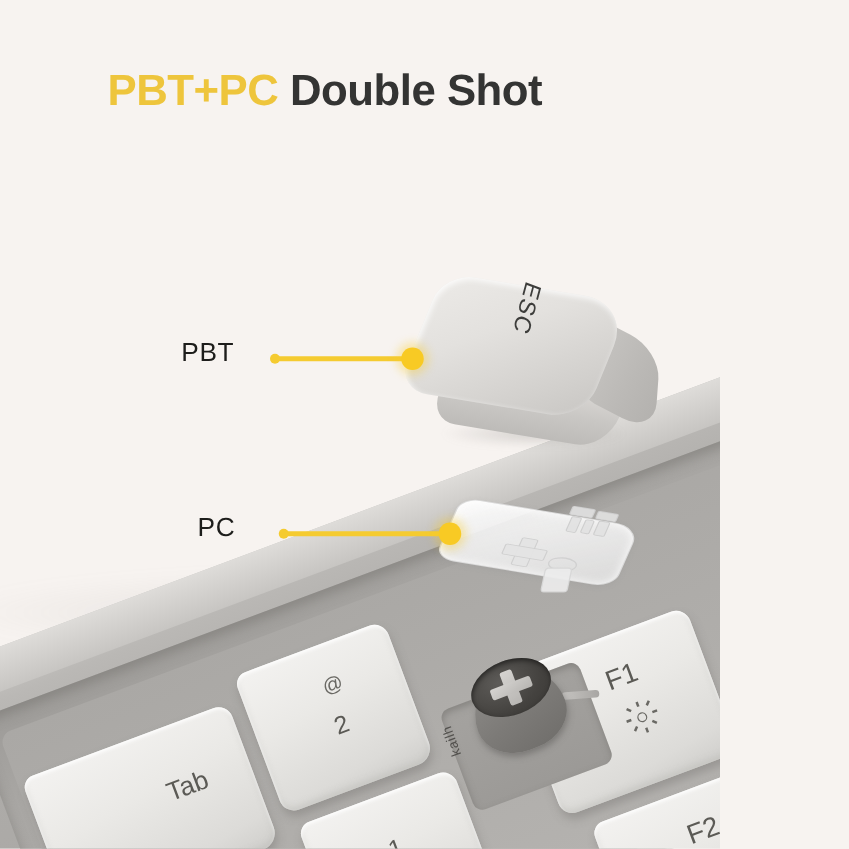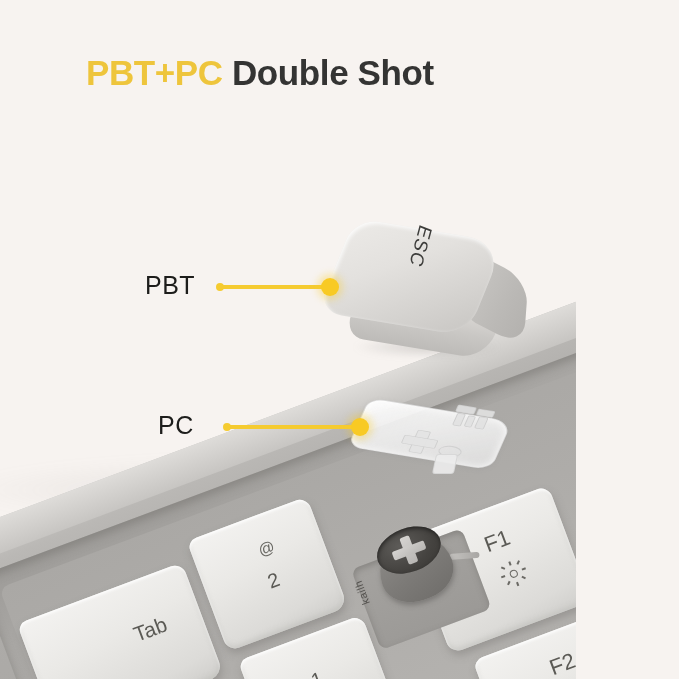--- a/index.html
+++ b/index.html
@@ -14,21 +14,21 @@
   
   .headline{
     position:absolute;left:86px;top:50px;width:560px;
     font-size:35px;line-height:45px;letter-spacing:-0.4px;
     font-weight:700;color:#343433;
   }
   .headline .hl{color:#eec53c;}
 
   
   .calloutLabel{
-    position:absolute;font-size:25px;color:#1d1d1b;
+    position:absolute;font-size:21px;color:#1d1d1b;
     font-weight:400;letter-spacing:0.5px;
   }
   #pbt-label{left:145px;top:271px;}
   #pc-label{left:158px;top:411px;text-align:right;}
 
   .leaderLine{position:absolute;height:4px;background:#f5cb30;border-radius:2px;}
   #pbt-line{left:218px;top:285px;width:112px;}
   #pc-line{left:225px;top:425px;width:132px;}
 
   .dotSmall{position:absolute;width:8px;height:8px;border-radius:50%;background:#f5cb30;}

